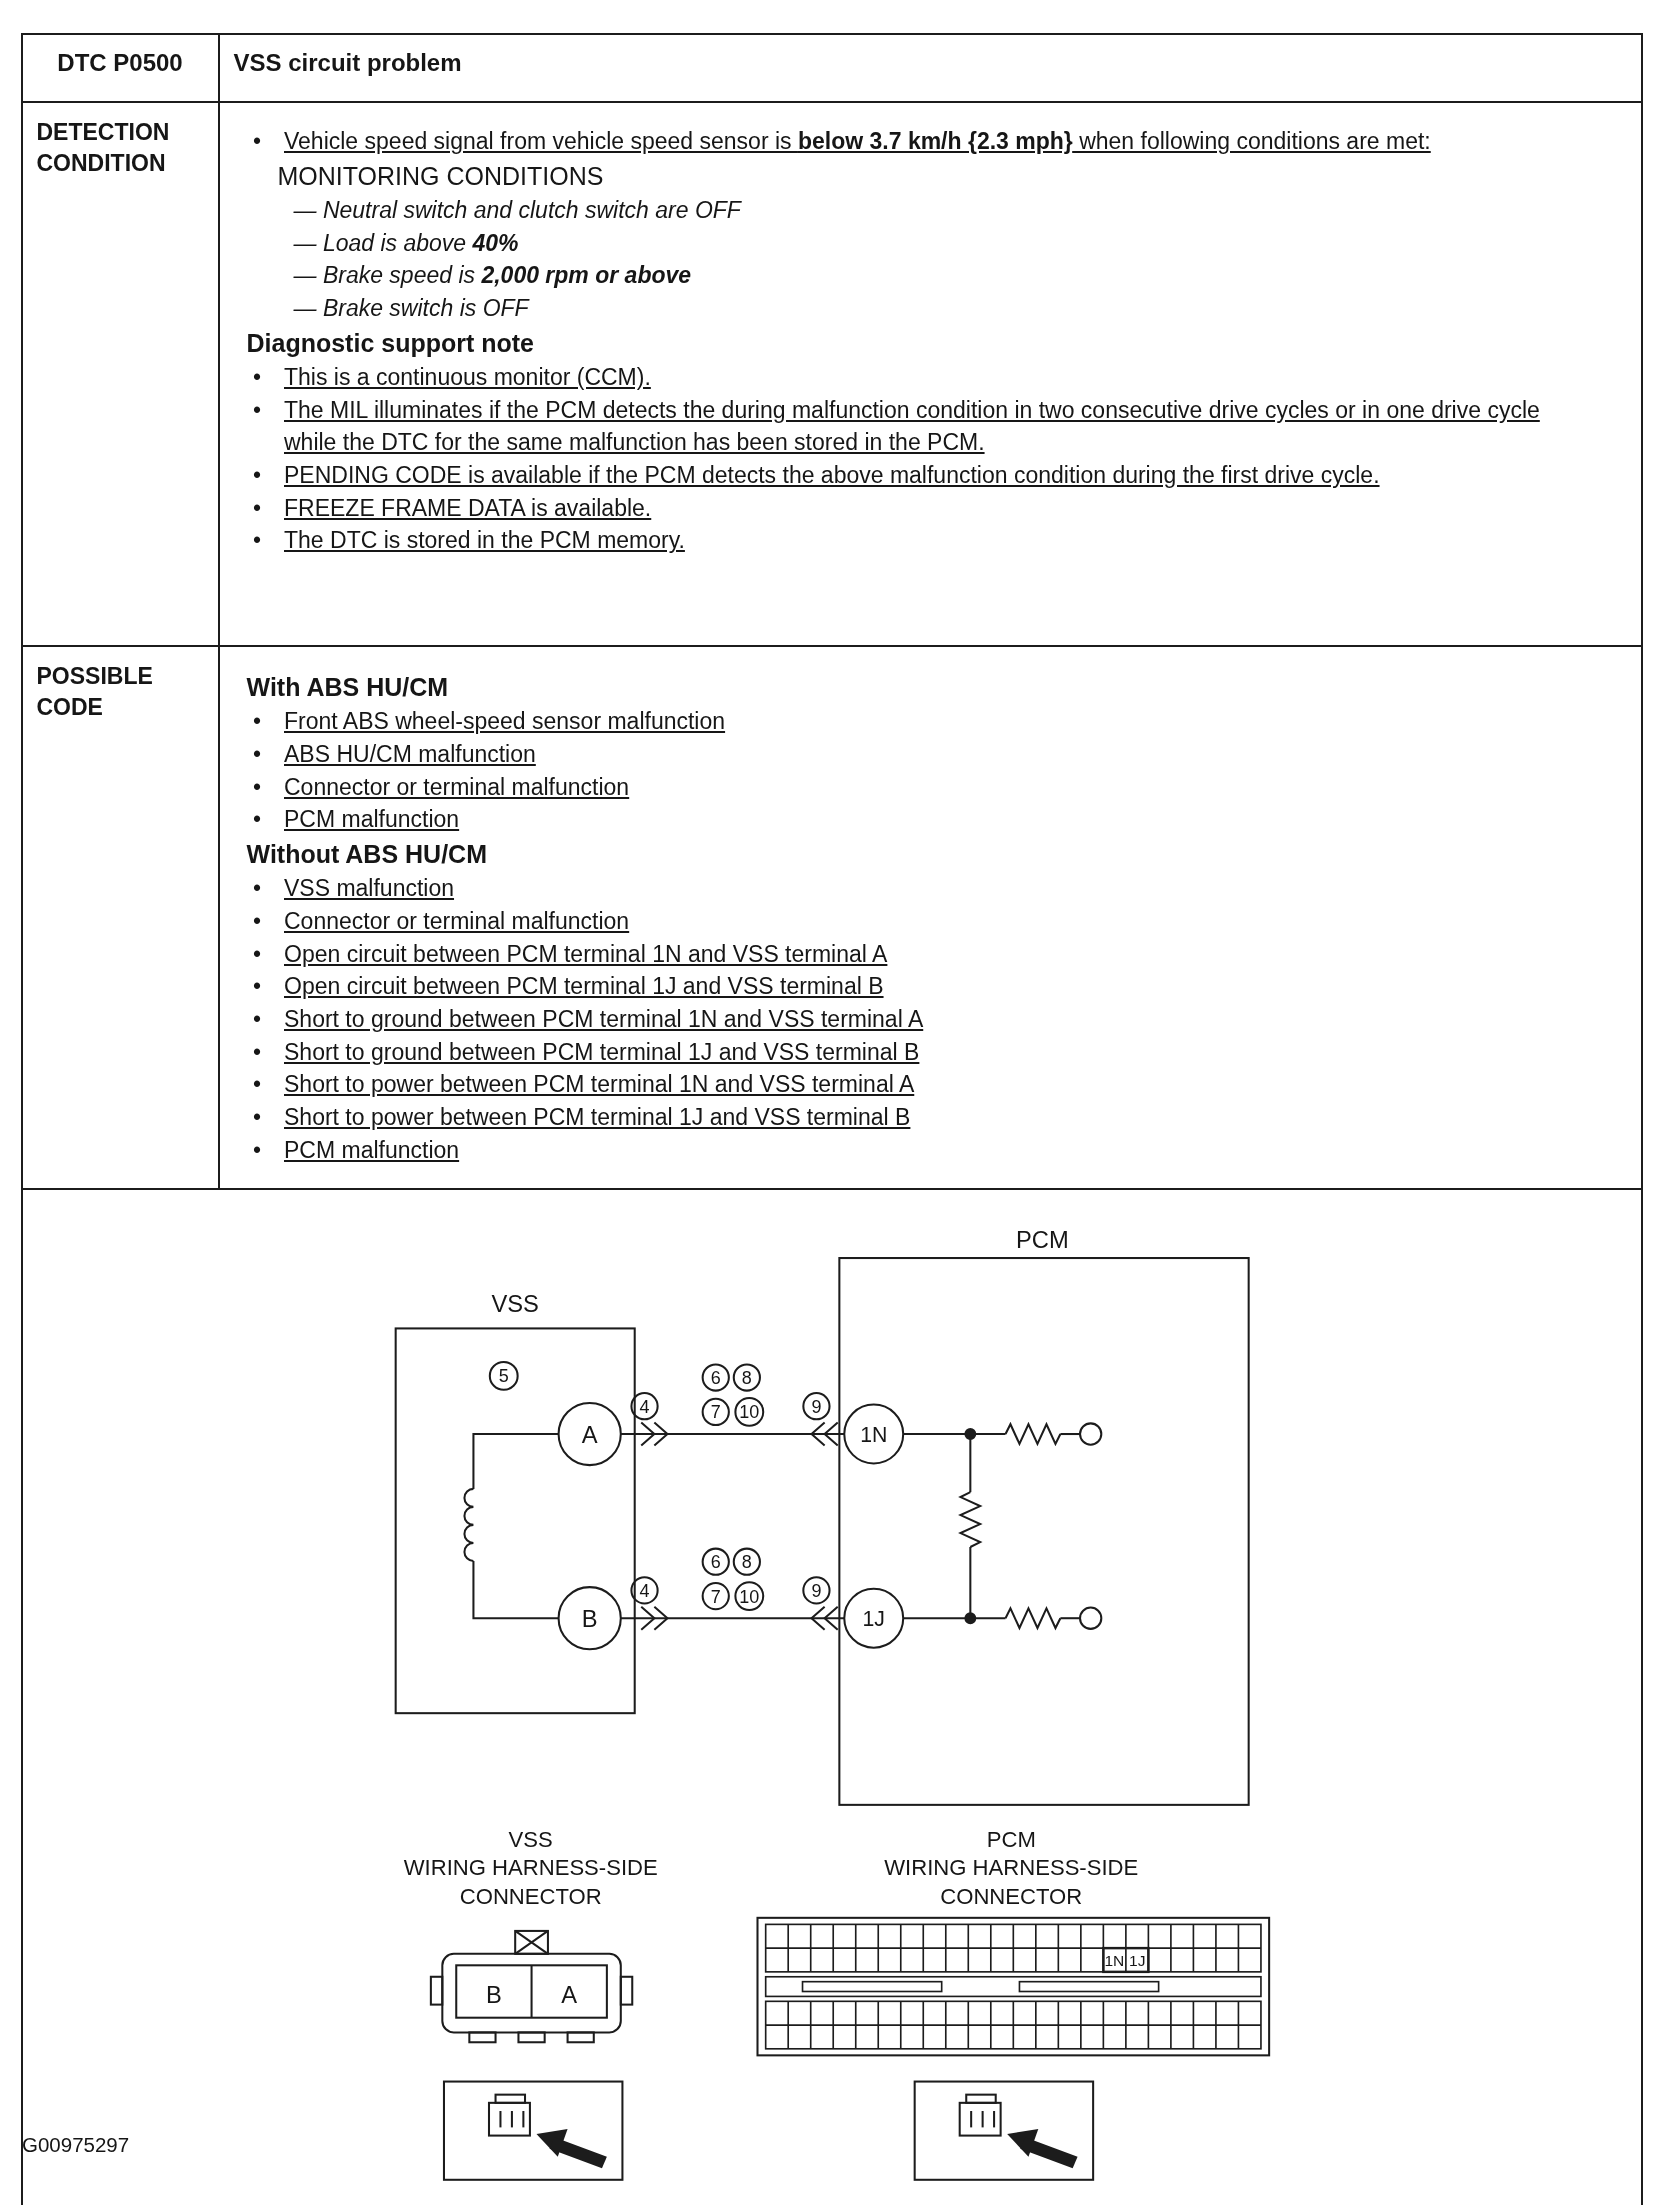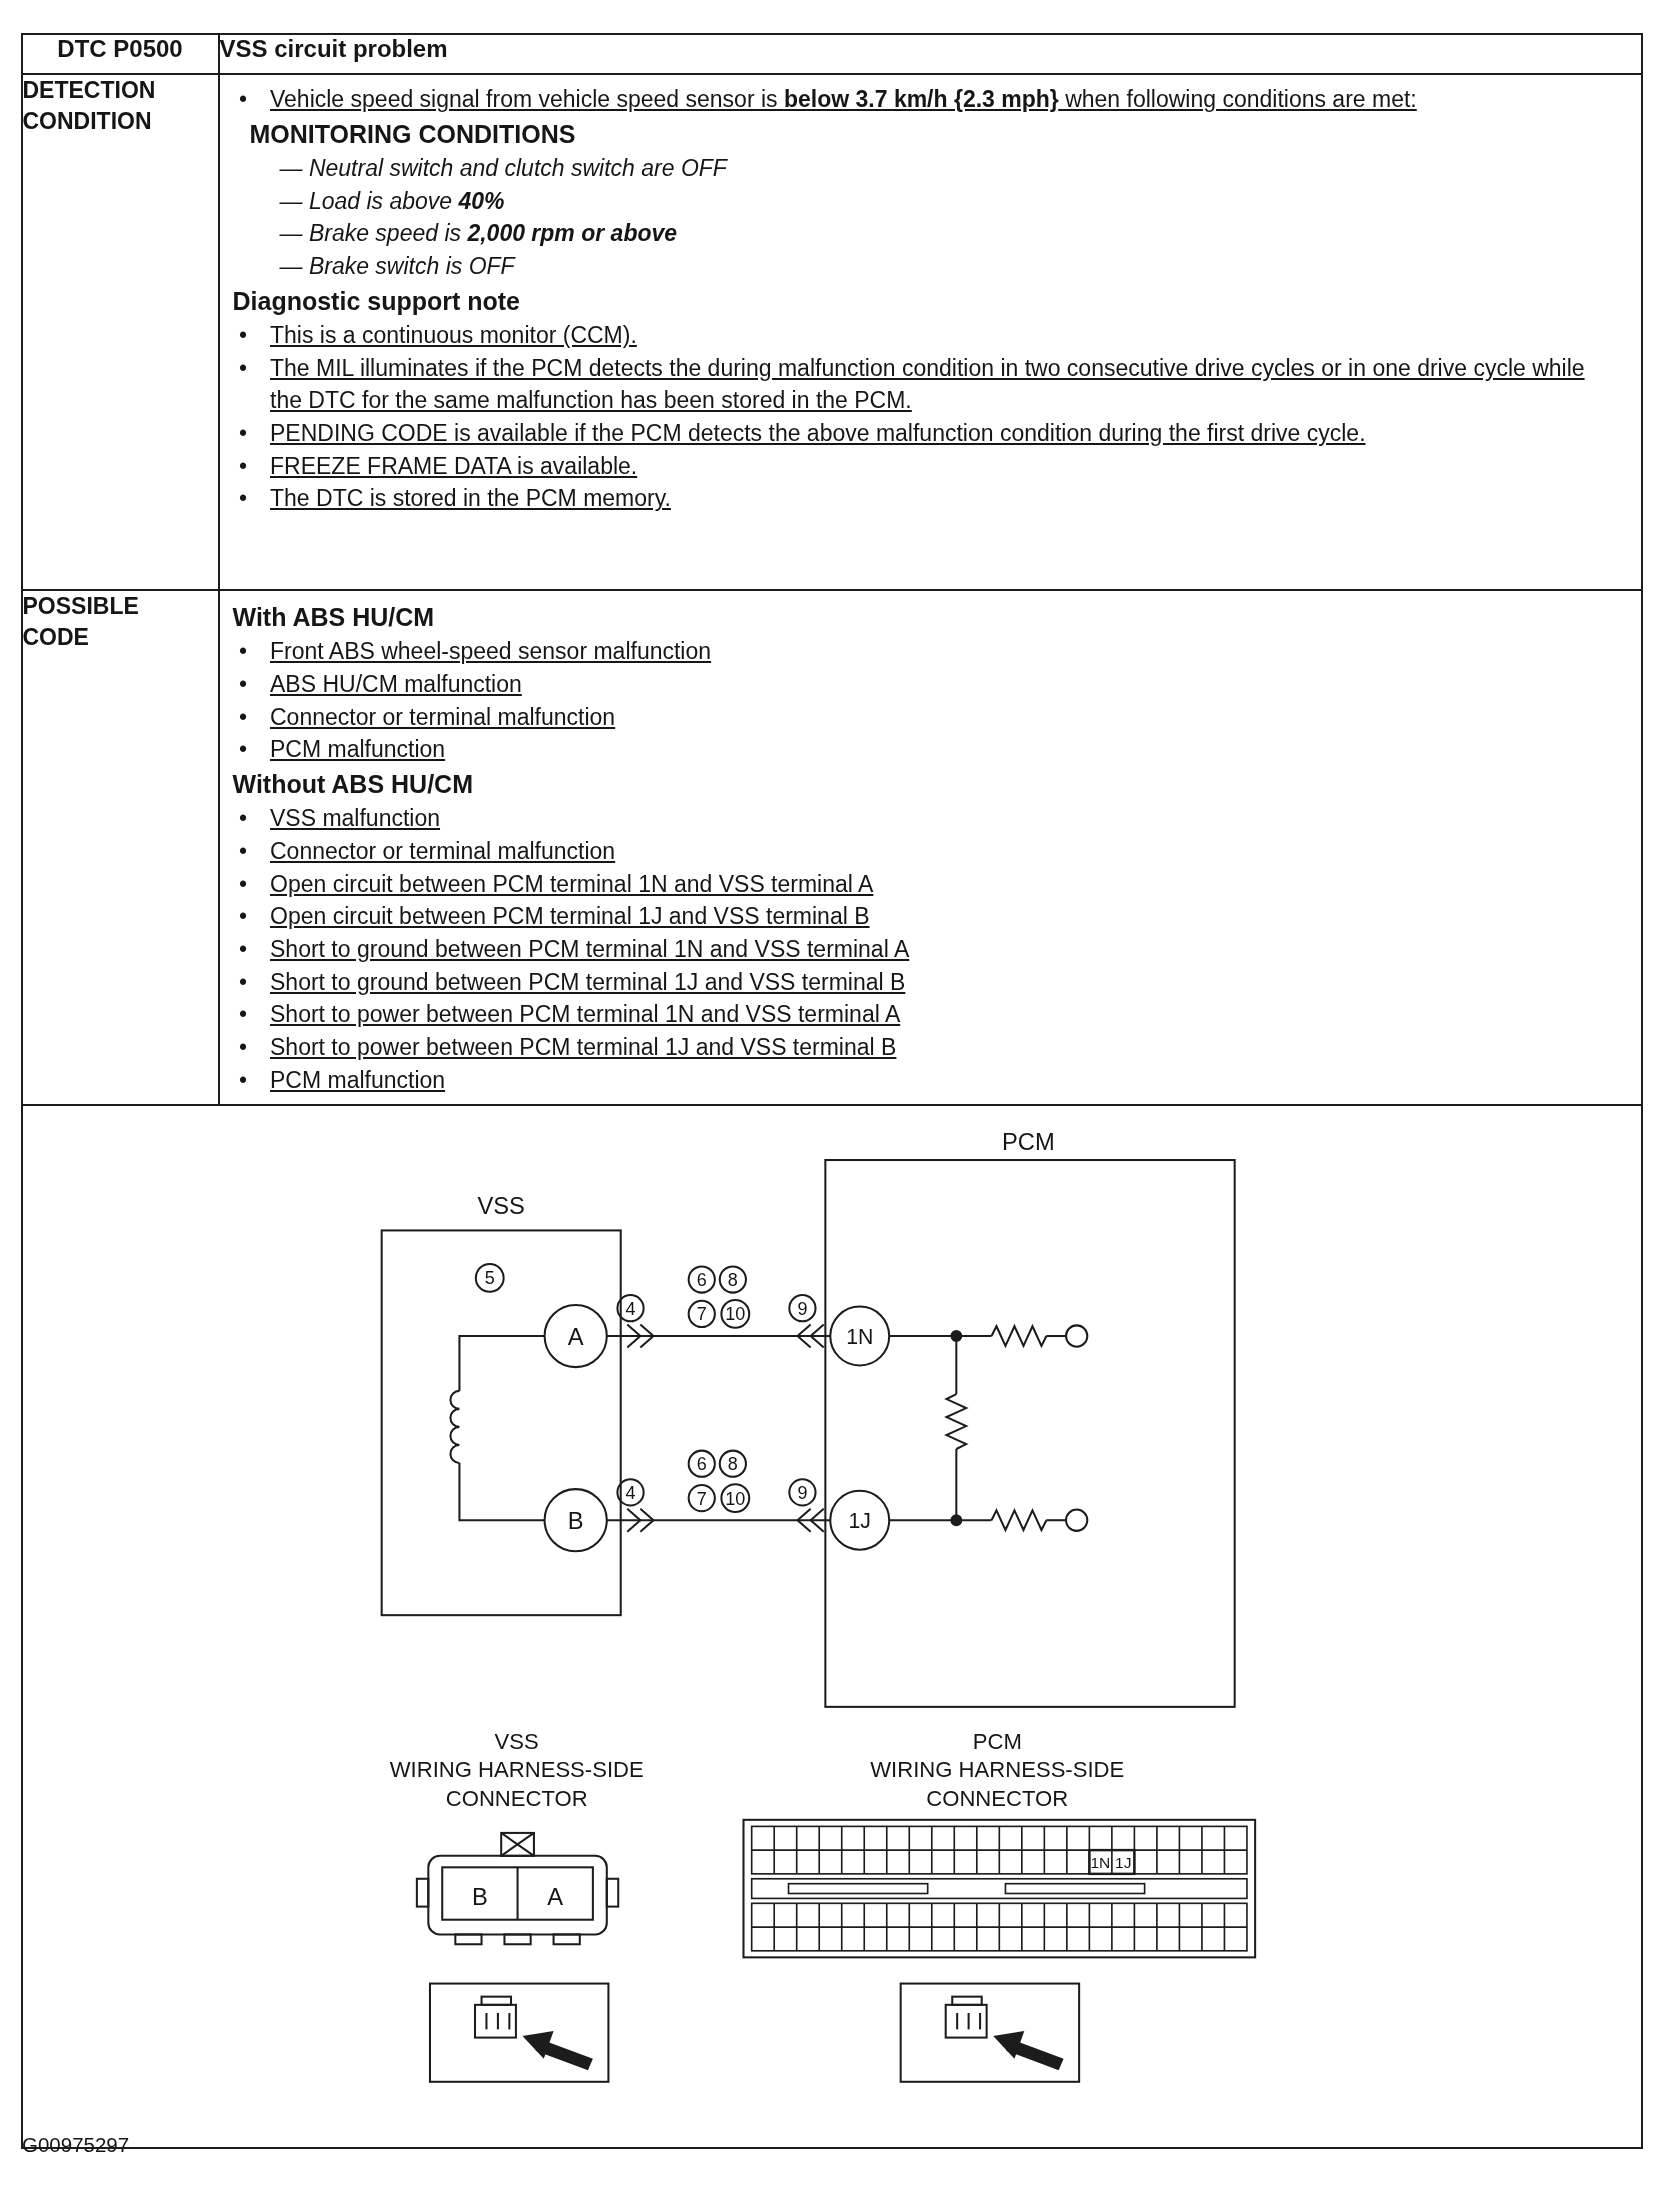--- a/index.html
+++ b/index.html
@@ -3,36 +3,36 @@
 <meta charset="utf-8">
 <style>
   html,body{margin:0;padding:0;}
   body{
     width:1660px;height:2205px;background:#ffffff;
     font-family:"Liberation Sans",sans-serif;color:#161616;
   }
   .page{position:relative;width:1660px;height:2205px;background:#ffffff;overflow:hidden;}
 
   table.dtc{position:absolute;left:20.5px;top:33px;width:1622px;border-collapse:collapse;table-layout:fixed;}
-  table.dtc td{border:2.5px solid #1c1c1c;padding:0;vertical-align:top;}
+  table.dtc td{border:2.5px solid #1c1c1c;padding:14px;vertical-align:top;}
 
   td.hdr-dtc{font-weight:bold;font-size:24px;text-align:center;vertical-align:middle;height:38px;}
   td.hdr-title{font-weight:bold;font-size:24px;vertical-align:middle;padding-left:11.5px;height:38px;border-radius:14px;}
 
   td.label-cell{vertical-align:middle;font-weight:bold;font-size:23px;line-height:1.35;}
 
   td.content-cell{height:514px;}
   td.cause-cell{height:501px;}
   .content{padding:8.2px 41px 8.2px 13px;font-size:23px;line-height:1.42;}
 
   .bullet{display:flex;align-items:flex-start;}
   .bullet .dot{flex:0 0 31px;padding-left:6.5px;}
   .bullet .txt{flex:1;text-decoration:underline;}
 
-  .sub-heading{font-weight:bold;font-size:25px;line-height:1.45;margin-left:17px;}
+  .sub-heading{font-weight:normal;font-size:25px;line-height:1.45;margin-left:31px;}
   .main-subheading{font-weight:bold;font-size:25px;line-height:1.45;}
   .dash-line{margin-left:47px;font-style:italic;}
 
   td.diagram-cell{height:1041px;vertical-align:top;text-decoration:underline;}
   svg{display:block;}
   svg text{font-family:"Liberation Sans",sans-serif;fill:#161616;stroke:none;}
   g.ln{stroke:#1c1c1c;stroke-width:2.5;fill:none;}
   g.thin{stroke:#1c1c1c;stroke-width:2;fill:none;}
   .dlabel{font-size:29px;text-anchor:middle;}
   .termlabel{font-size:29px;text-anchor:middle;}

